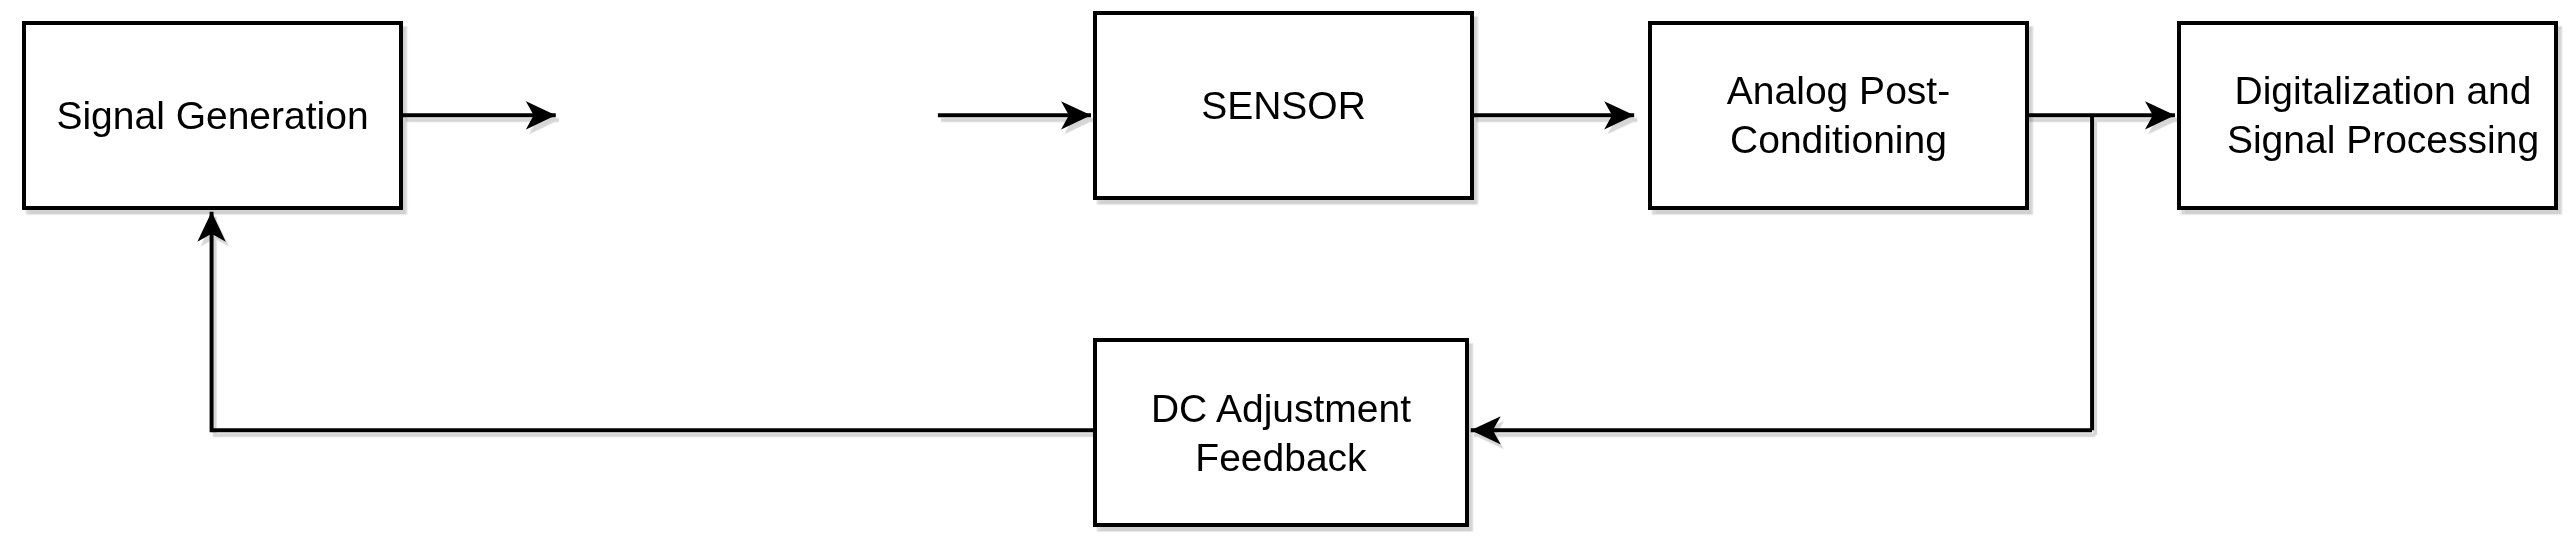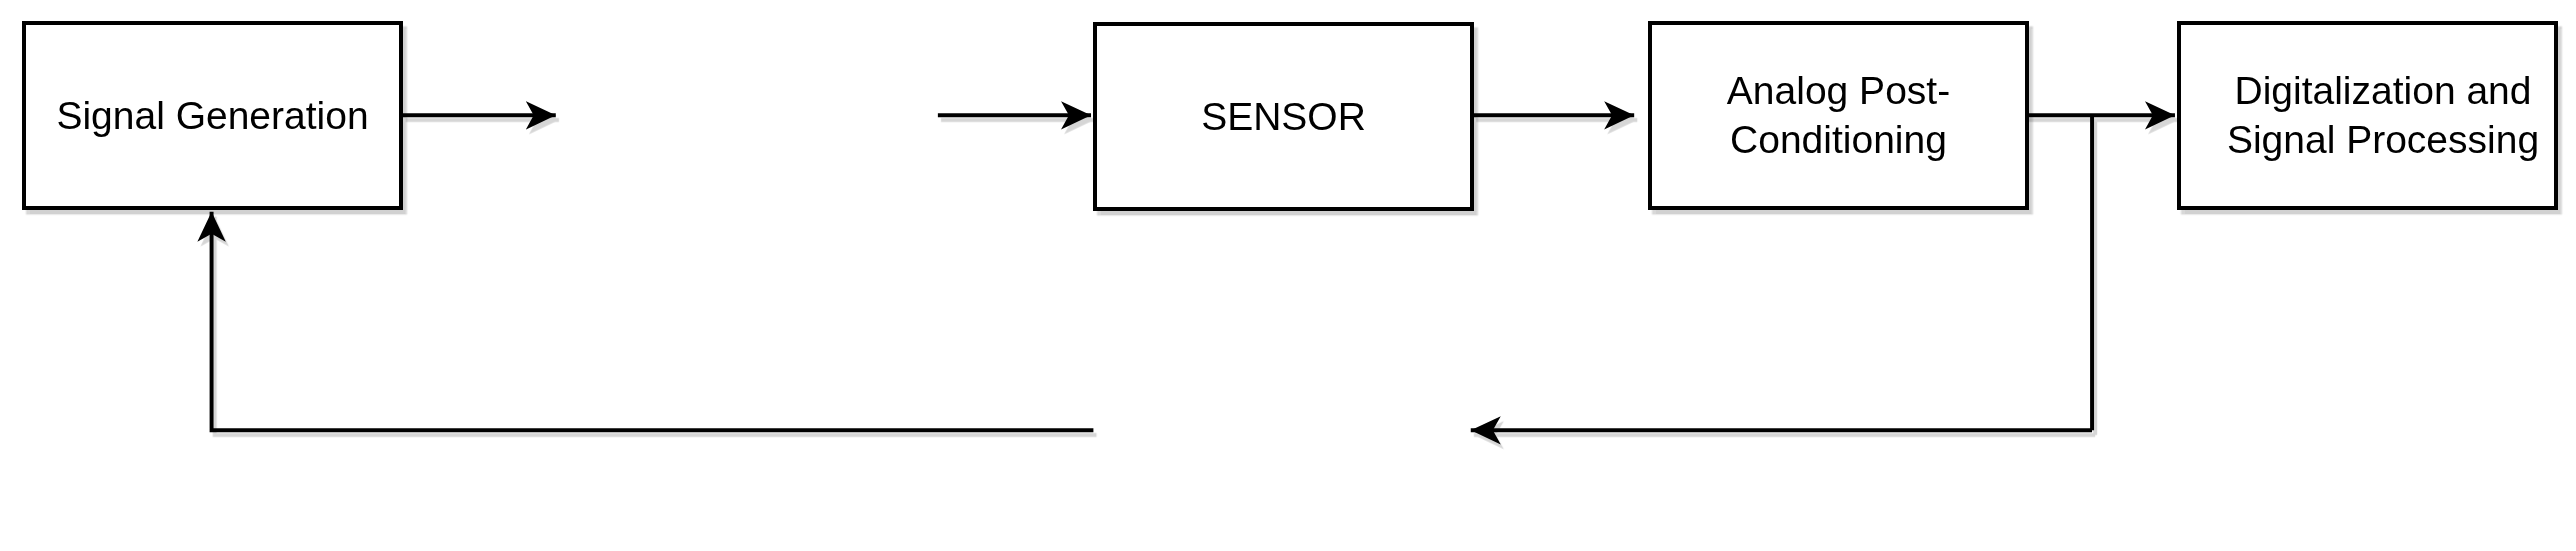--- a/index.html
+++ b/index.html
@@ -45,21 +45,21 @@
     font-size: 39px;
     line-height: 49px;
     color: #000000;
     text-align: center;
     white-space: pre-line;
     padding: 0 6.3px;
   }
   
   .b-signal-generation        { left: 22px;   top: 20.5px; }
   .b-analog-conditioning      { left: 557px;  top: 20.5px; }
-  .b-sensor                   { left: 1093px; top: 22px; }
+  .b-sensor                   { left: 1093px; top: 11px; }
   .b-analog-post-conditioning { left: 1636px; top: 20.5px; margin-left: 12px; }
   .b-digitalization           { left: 2177px; top: 20.5px; padding-left: 31px; }
   
   .b-dc-feedback              { left: 1093px; top: 338px; width: 376px; }
 </style>
 </head>
 <body>
 
 <div class="canvas">
 
@@ -95,15 +95,19 @@
   <div class="box b-analog-post-conditioning">
     <span class="label">Analog Post-
 Conditioning</span>
   </div>
 
   <div class="box b-digitalization">
     <span class="label">Digitalization and
 Signal Processing</span>
   </div>
 
+  <div class="box b-dc-feedback">
+    <span class="label">DC Adjustment
+Feedback</span>
+  </div>
 
 </div>
 
 
 </body></html>

